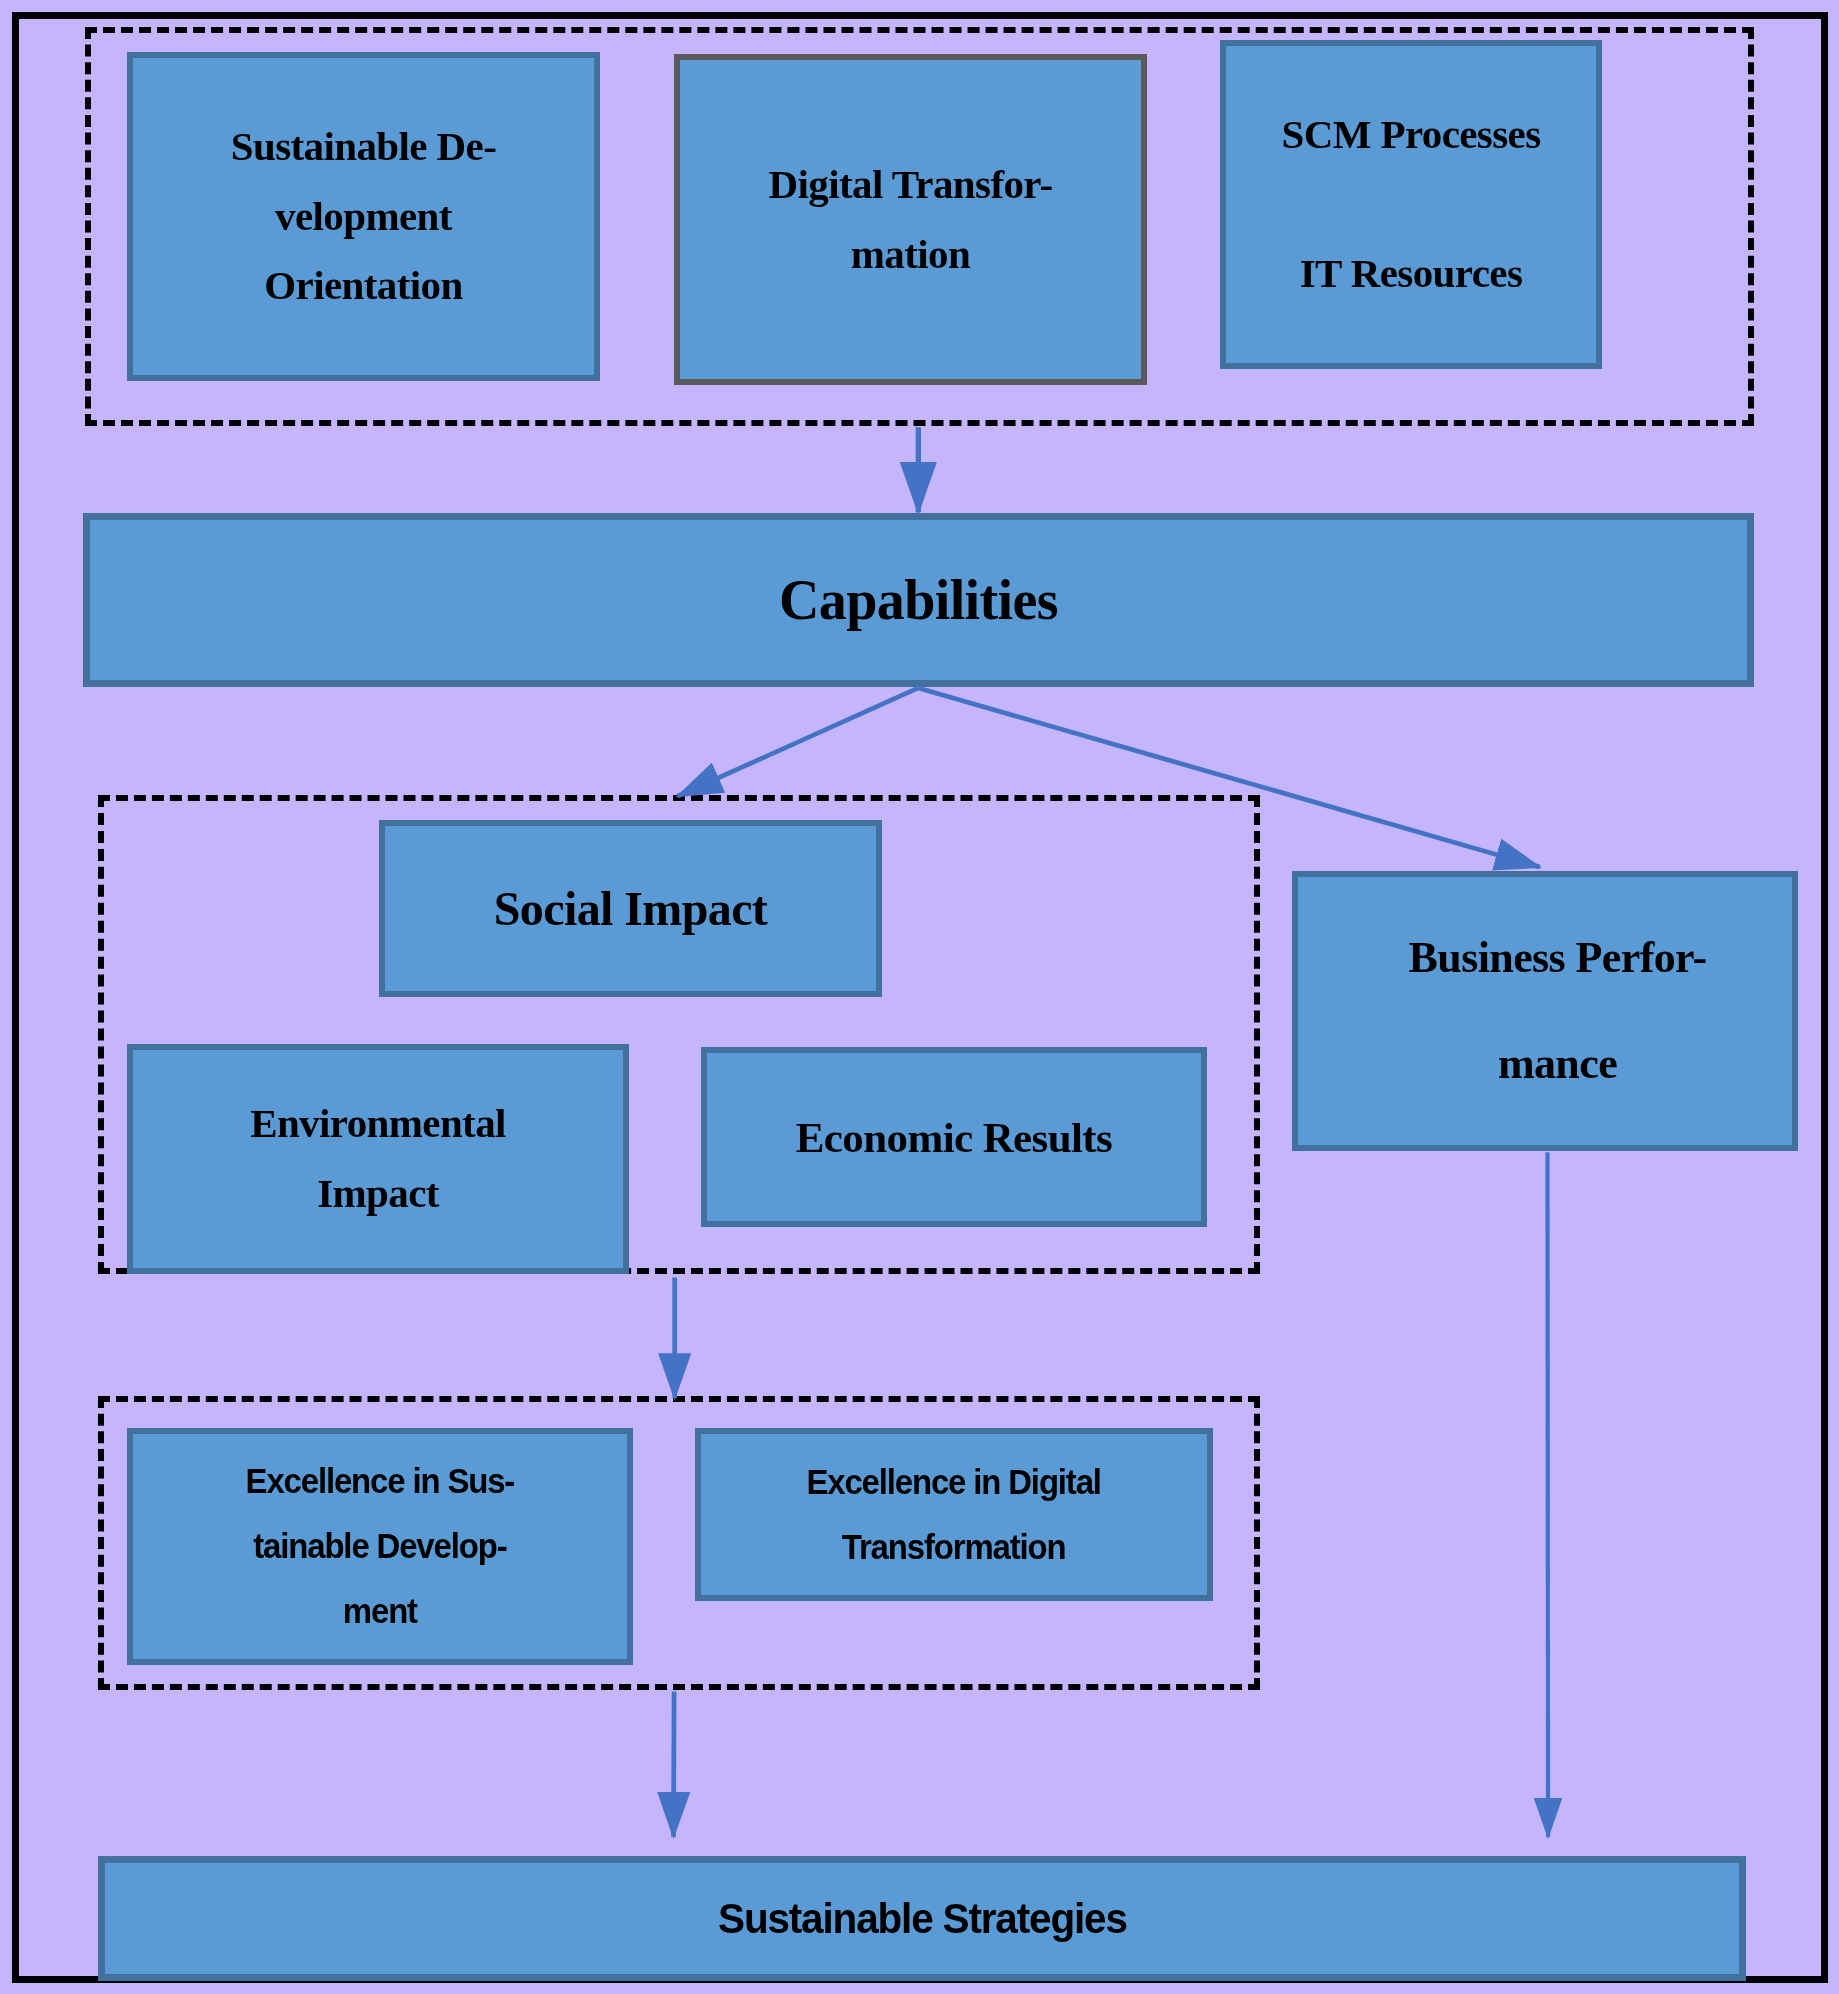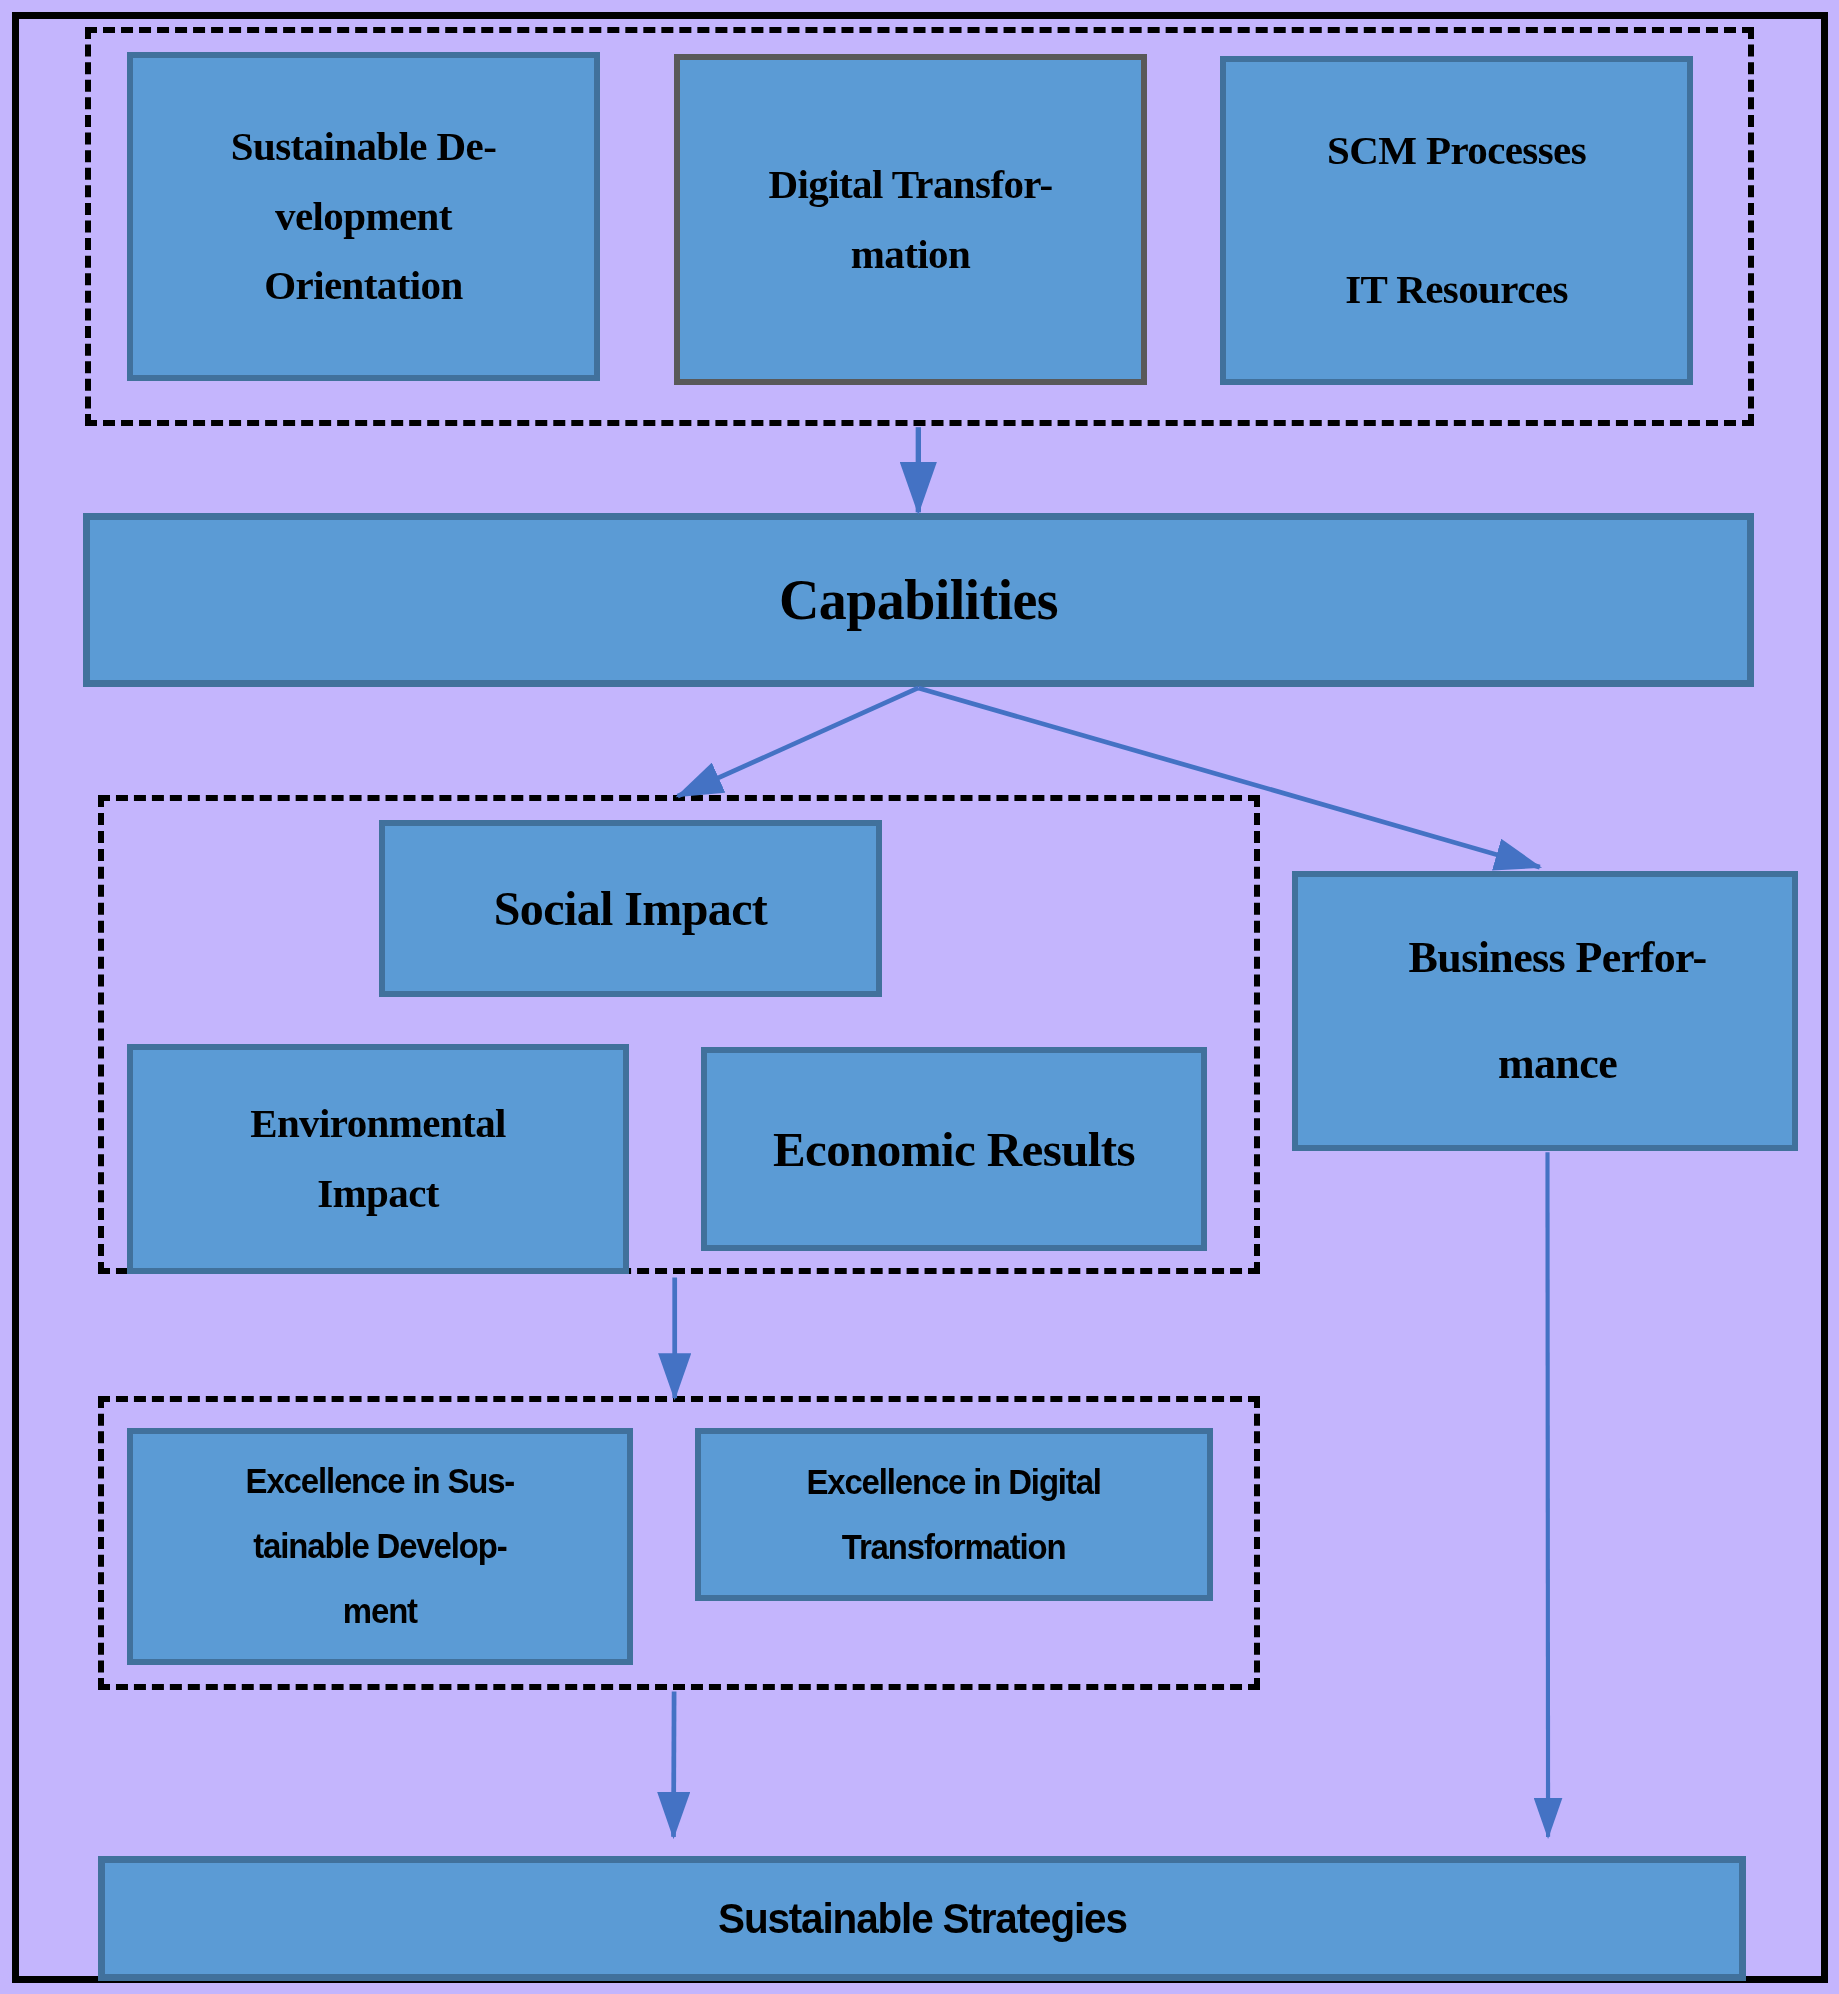--- a/index.html
+++ b/index.html
@@ -54,42 +54,42 @@
     <span class="lbl">Sustainable De-
 velopment
 Orientation</span>
   </div>
 
   <div class="box serif gray" style="left:674px;top:54px;width:473px;height:331px;font-size:41px;line-height:1.7;">
     <span class="lbl">Digital Transfor-
 mation</span>
   </div>
 
-  <div class="box serif" style="left:1220px;top:56px;width:473px;height:329px;font-size:41px;line-height:1.7;text-align:center;">
+  <div class="box serif" style="left:1220px;top:40px;width:382px;height:329px;font-size:41px;line-height:1.7;text-align:center;">
     <span class="lbl">SCM Processes
 
 IT Resources</span>
   </div>
 
   <div class="box serif" style="left:83px;top:513px;width:1671px;height:174px;font-size:56px;border-width:7px;">
     <span class="lbl">Capabilities</span>
   </div>
 
   <div class="dashed" style="left:98px;top:795px;width:1162px;height:479px;"></div>
 
   <div class="box serif" style="left:379px;top:820px;width:503px;height:177px;font-size:48px;">
     <span class="lbl">Social Impact</span>
   </div>
 
   <div class="box serif" style="left:127px;top:1044px;width:502px;height:230px;font-size:41px;line-height:1.7;">
     <span class="lbl">Environmental
 Impact</span>
   </div>
 
-  <div class="box serif" style="left:701px;top:1047px;width:506px;height:204px;font-size:49px;">
+  <div class="box serif" style="left:701px;top:1047px;width:506px;height:180px;font-size:43px;">
     <span class="lbl">Economic Results</span>
   </div>
 
   <div class="box serif" style="left:1292px;top:871px;width:506px;height:280px;font-size:44px;line-height:2.4;padding-left:25px;">
     <span class="lbl">Business Perfor-
 mance</span>
   </div>
 
   <div class="dashed" style="left:98px;top:1396px;width:1162px;height:294px;"></div>
 

